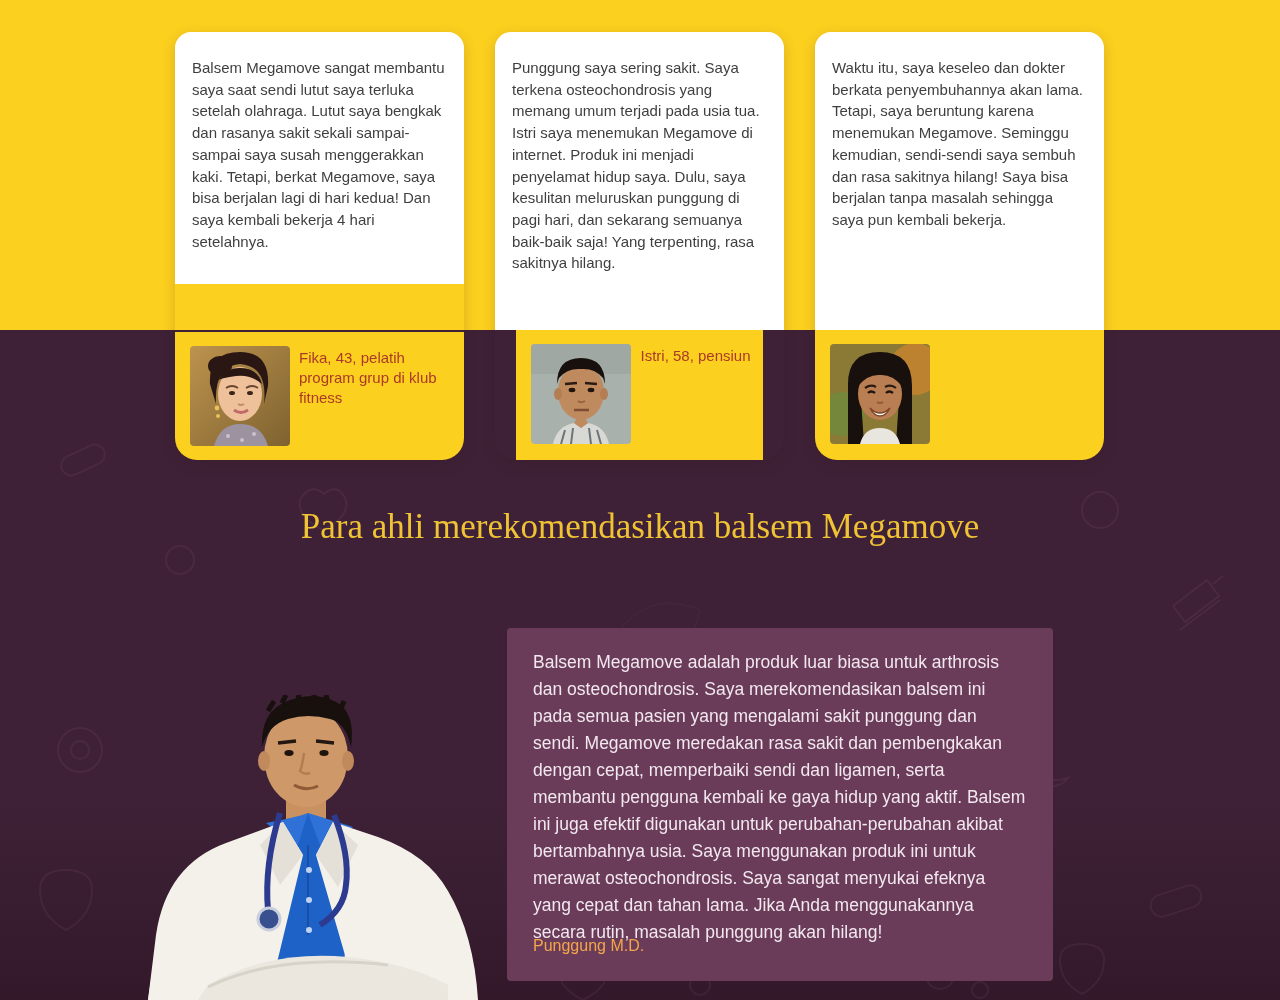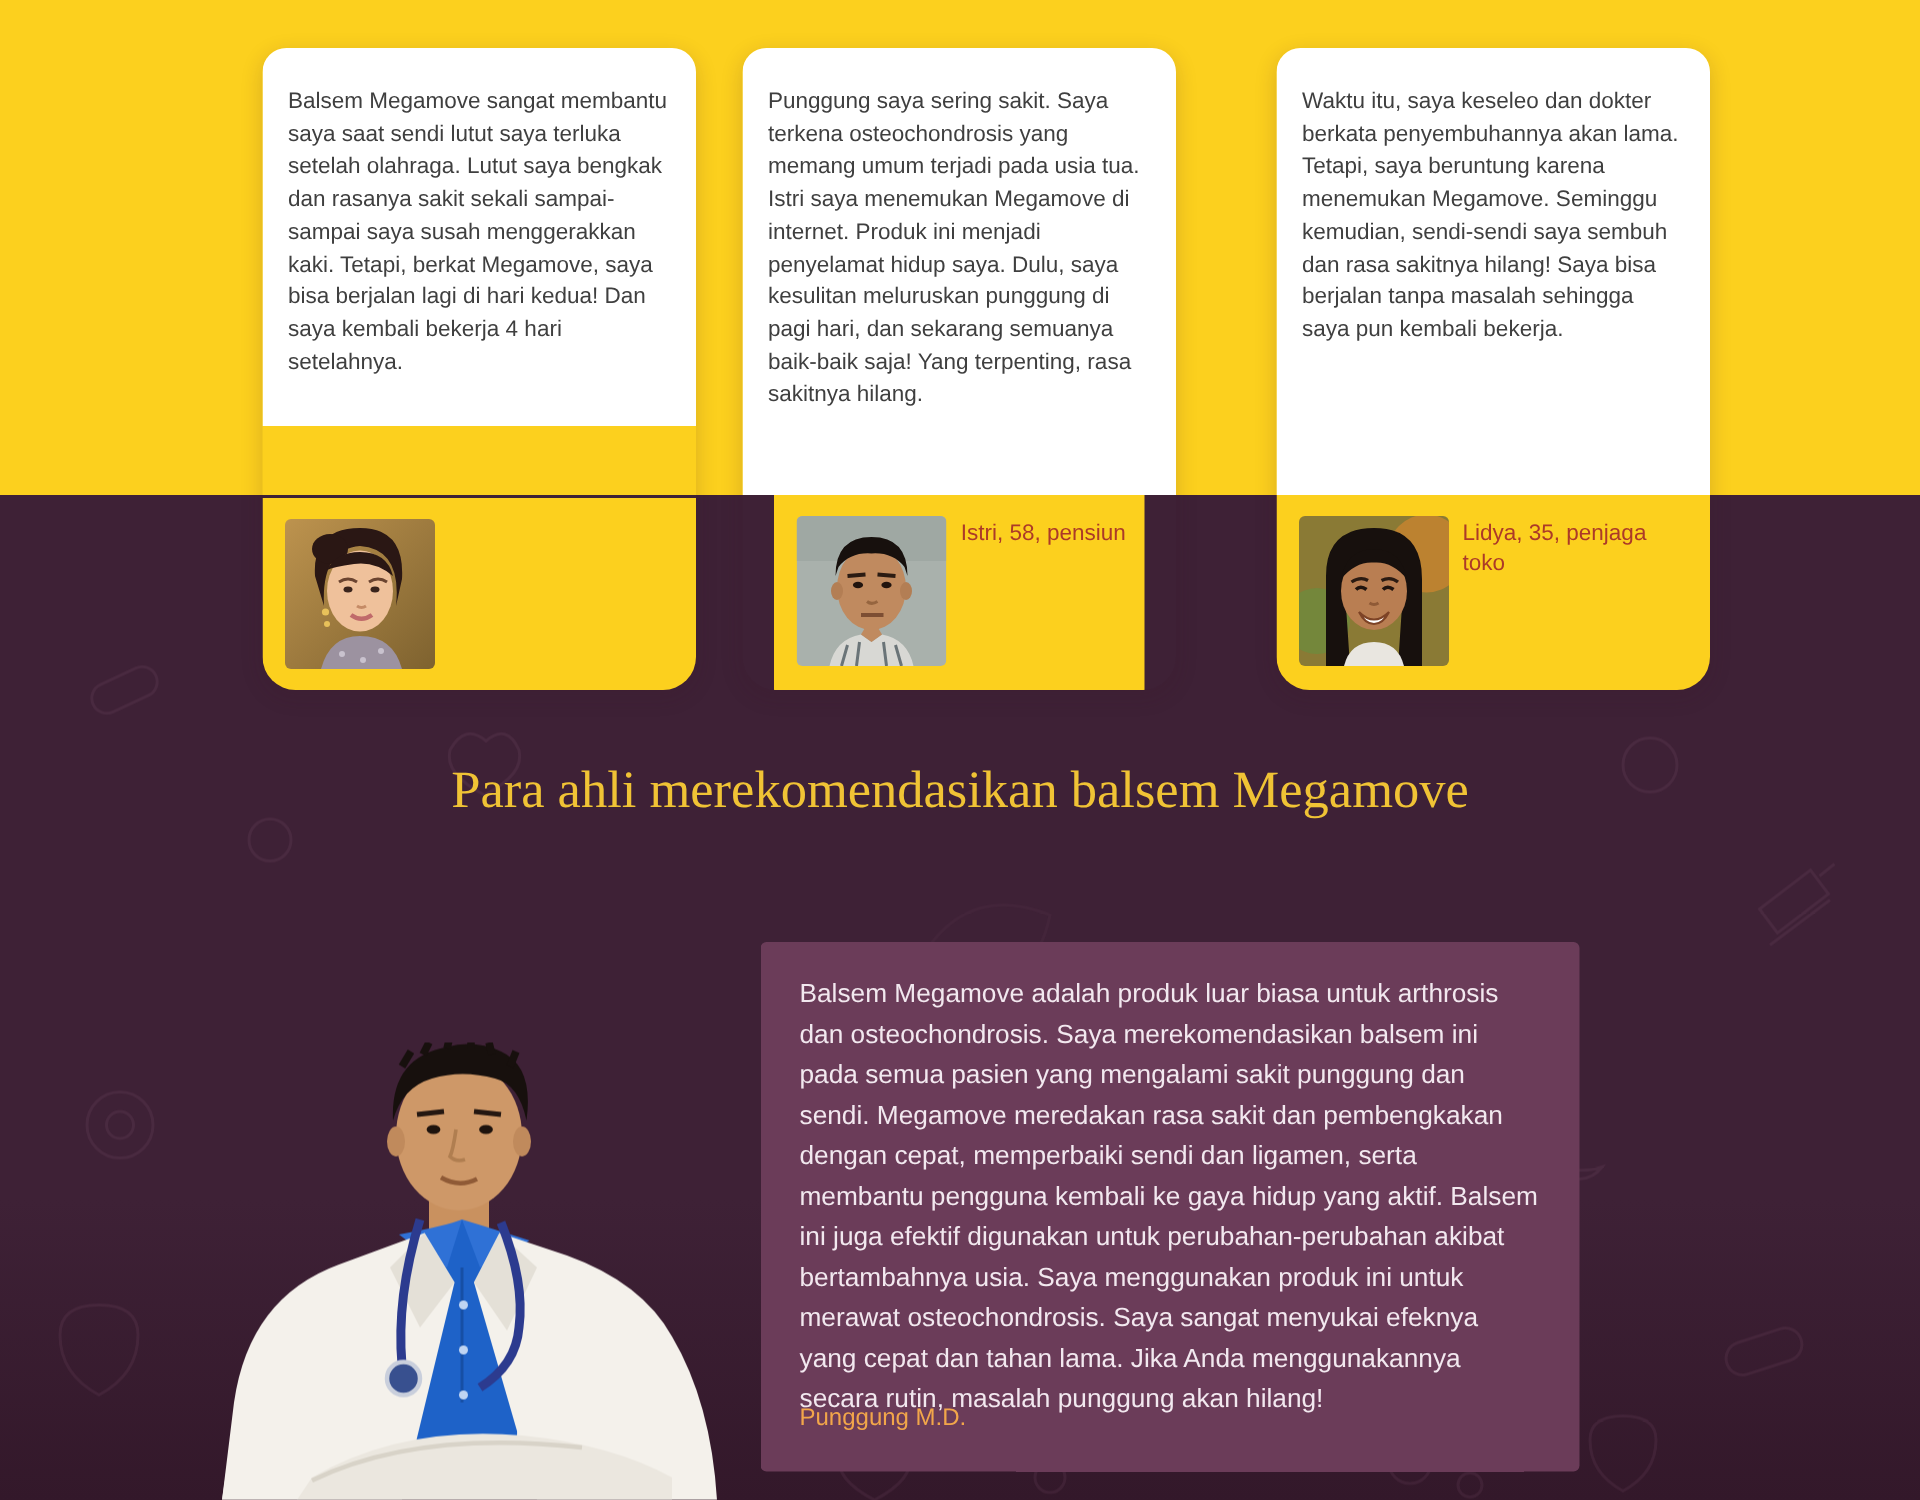--- a/index.html
+++ b/index.html
@@ -5,21 +5,21 @@
   html,body{margin:0;padding:0;}
   body{font-family:"Liberation Sans",sans-serif;background:#3E2136;}
   .page{position:relative;width:1280px;height:1000px;overflow:hidden;
         background:linear-gradient(180deg,#3E2136 0%,#3E2136 80%,#33182A 100%);}
   .yellow-band{position:absolute;left:0;top:0;width:1280px;height:330px;background:#FCD01E;}
   .pattern{position:absolute;left:0;top:330px;width:1280px;height:670px;pointer-events:none;}
 
   
   .card{position:absolute;top:32px;width:289px;height:428px;display:flex;flex-direction:column;
         border-radius:16px 16px 22px 22px;overflow:hidden;box-shadow:0 4px 14px rgba(60,20,40,.18);}
-  .card1{left:175px;gap:48px;} .card2{left:495px;align-items:center;} .card3{left:815px;margin-left:36px;}
+  .card1{left:175px;gap:48px;} .card2{left:495px;align-items:center;} .card3{left:815px;}
   .card-body{background:#FFFFFF;height:298px;box-sizing:border-box;padding:25px 18px 0 17px;
              color:#3F3F3F;font-size:15px;line-height:21.7px;}
   .card-footer{background:#FCD01E;height:130px;box-sizing:border-box;padding:14px 12px 14px 15px;
                display:flex;align-items:flex-start;}
   .avatar{width:100px;height:100px;flex:0 0 100px;border-radius:4px;overflow:hidden;}
   .avatar svg{display:block;}
   .author{margin-left:9px;padding-top:2px;color:#AC3A28;font-size:15px;line-height:20px;}
 
   
   .experts-heading{position:absolute;left:0;top:507px;width:1280px;margin:0;text-align:center;
@@ -95,20 +95,21 @@
           <path d="M48 58 q3 2 6 0" stroke="#C58B66" stroke-width="2" fill="none"></path>
           <path d="M44 64 q7 5 14 0" stroke="#C06A6A" stroke-width="3" fill="none"></path>
           <circle cx="27" cy="62" r="2.4" fill="#E8C15A"></circle>
             <circle cx="28" cy="70" r="2" fill="#E8C15A"></circle>
           <path d="M24 100 Q30 78 50 78 Q72 78 78 100 Z" fill="#9C92A0"></path>
           <circle cx="38" cy="90" r="2" fill="#C9C2CE"></circle>
             <circle cx="52" cy="94" r="2" fill="#C9C2CE"></circle>
             <circle cx="64" cy="88" r="2" fill="#C9C2CE"></circle>
         </svg>
       </div>
+      <div class="author">Fika, 43, pelatih program grup di klub fitness</div>
     </div>
   </div>
 
   <div class="card card2">
     <div class="card-body">Punggung saya sering sakit. Saya terkena osteochondrosis yang memang umum terjadi pada usia tua. Istri saya menemukan Megamove di internet. Produk ini menjadi penyelamat hidup saya. Dulu, saya kesulitan meluruskan punggung di pagi hari, dan sekarang semuanya baik-baik saja! Yang terpenting, rasa sakitnya hilang.</div>
     <div class="card-footer">
       <div class="avatar">
         <svg viewBox="0 0 100 100" width="100" height="100">
           <rect width="100" height="100" fill="#A9B1AC"></rect>
           <rect width="100" height="30" fill="#9FA8A3"></rect>
@@ -143,21 +144,20 @@
           <path d="M28 42 Q32 22 50 22 Q68 22 72 42 Q62 30 50 31 Q38 30 28 42 Z" fill="#17100D"></path>
           <path d="M35 44 q6 -4 11 -1" stroke="#2B1B12" stroke-width="2.2" fill="none"></path>
           <path d="M55 43 q6 -3 11 1" stroke="#2B1B12" stroke-width="2.2" fill="none"></path>
           <path d="M38 49 q3 -3 7 0" stroke="#21140E" stroke-width="2.4" fill="none"></path>
           <path d="M56 49 q3 -3 7 0" stroke="#21140E" stroke-width="2.4" fill="none"></path>
           <path d="M47 58 q3 2 6 0" stroke="#8F5A36" stroke-width="2" fill="none"></path>
           <path d="M40 64 q10 10 20 0 q-4 8 -10 8 q-6 0 -10 -8 z" fill="#FFFFFF" stroke="#7D4326" stroke-width="1.4"></path>
           <path d="M30 100 Q34 84 50 84 Q66 84 70 100 Z" fill="#E9E6E0"></path>
         </svg>
       </div>
-      <div class="author">Lidya, 35, penjaga toko</div>
     </div>
   </div>
 
   <h2 class="experts-heading">Para ahli merekomendasikan balsem Megamove</h2>
 
   <svg class="doctor" viewBox="0 0 330 305">
     <path d="M0 305 L10 238 Q20 172 75 150 L125 132 L160 120 L200 134 Q262 158 288 220 Q298 250 300 305 Z" fill="#EFECE5"></path>
     <path d="M138 96 h40 v42 h-40 z" fill="#C9915F"></path>
     <path d="M120 150 L160 118 L205 152 L196 270 L128 270 Z" fill="#1E62C8"></path>
     <path d="M160 150 l0 90" stroke="#164FA5" stroke-width="2"></path>

